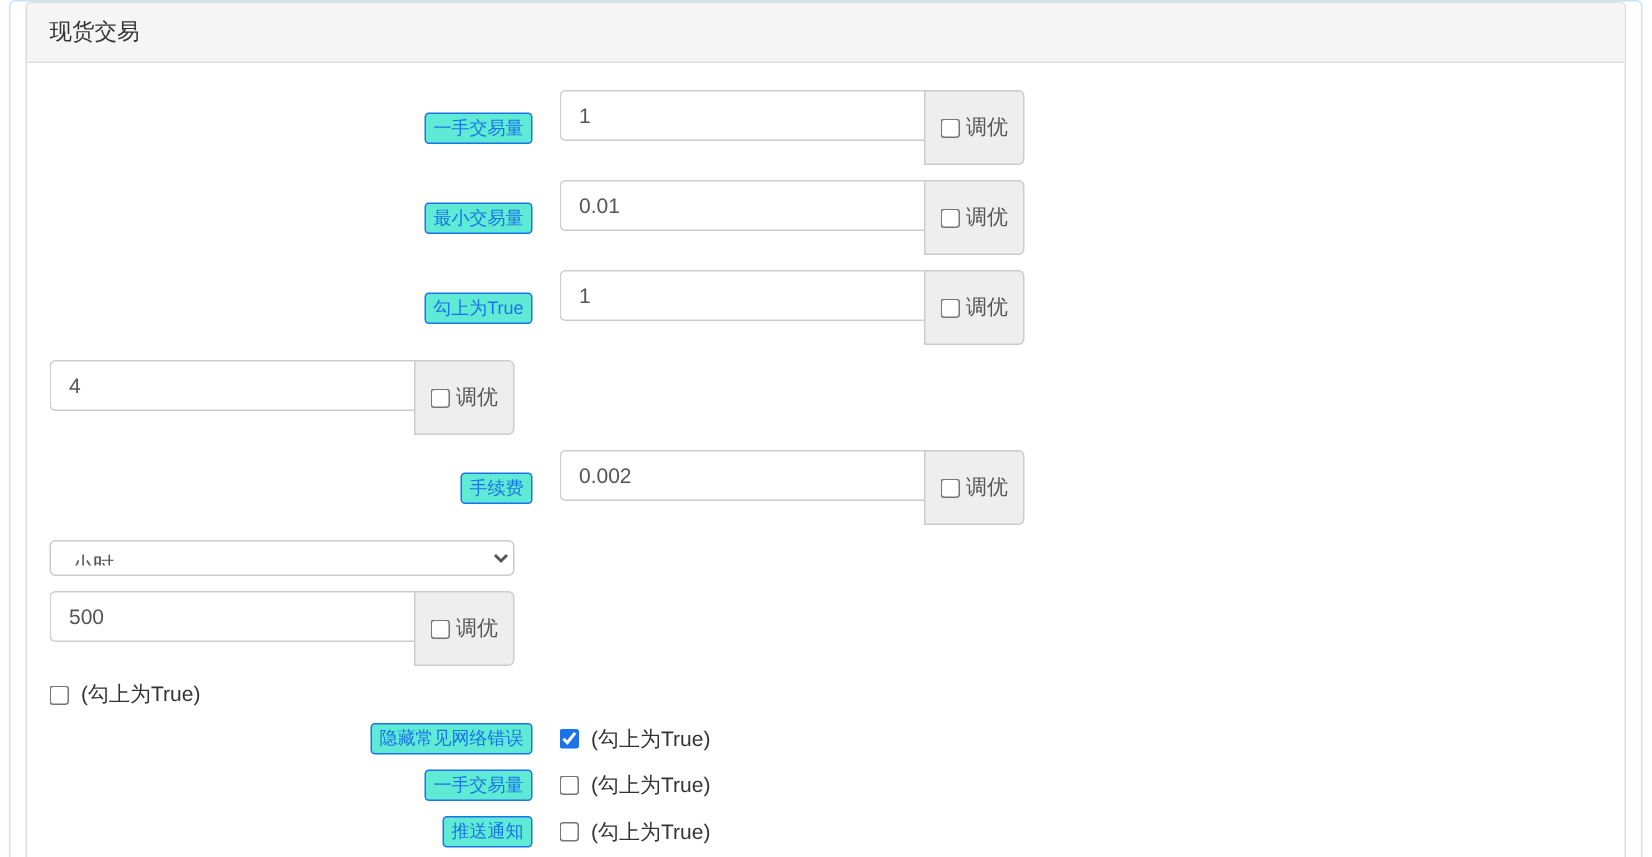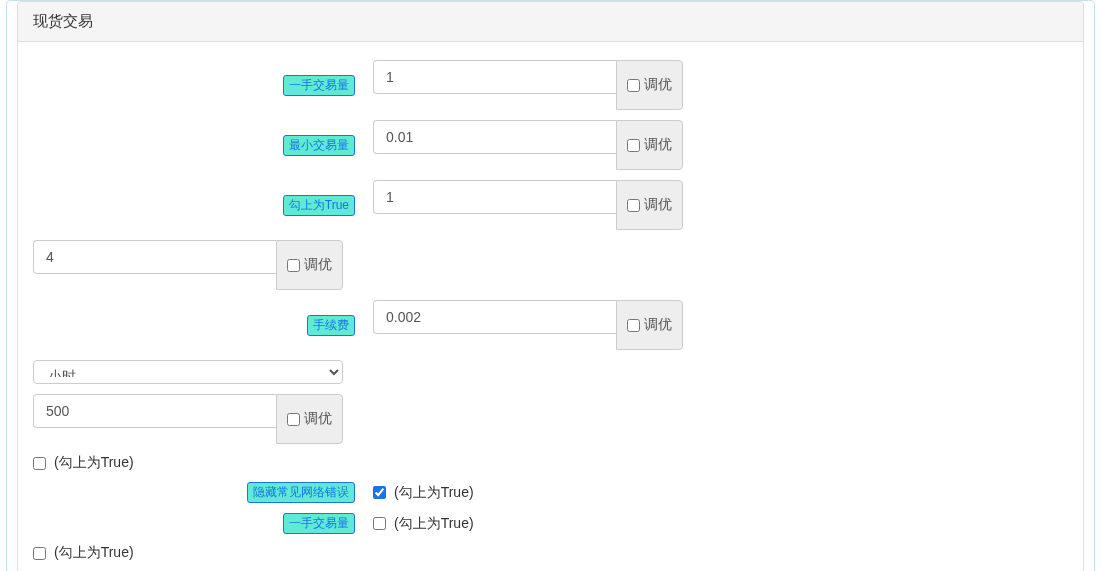--- a/index.html
+++ b/index.html
@@ -249,20 +249,23 @@
         <div class="label-col">
           <span class="label-pill">一手交易量</span>
         </div>
         <div class="bool-col">
           <input type="checkbox" style="">
           <span>(勾上为True)</span>
         </div>
       </div>
 
       <div class="form-row bool-row">
+        <div class="label-col">
+          <span class="label-pill">推送通知</span>
+        </div>
         <div class="bool-col">
           <input type="checkbox" style="">
           <span>(勾上为True)</span>
         </div>
       </div>
 
     </div>
   </div>
 </div>
 

